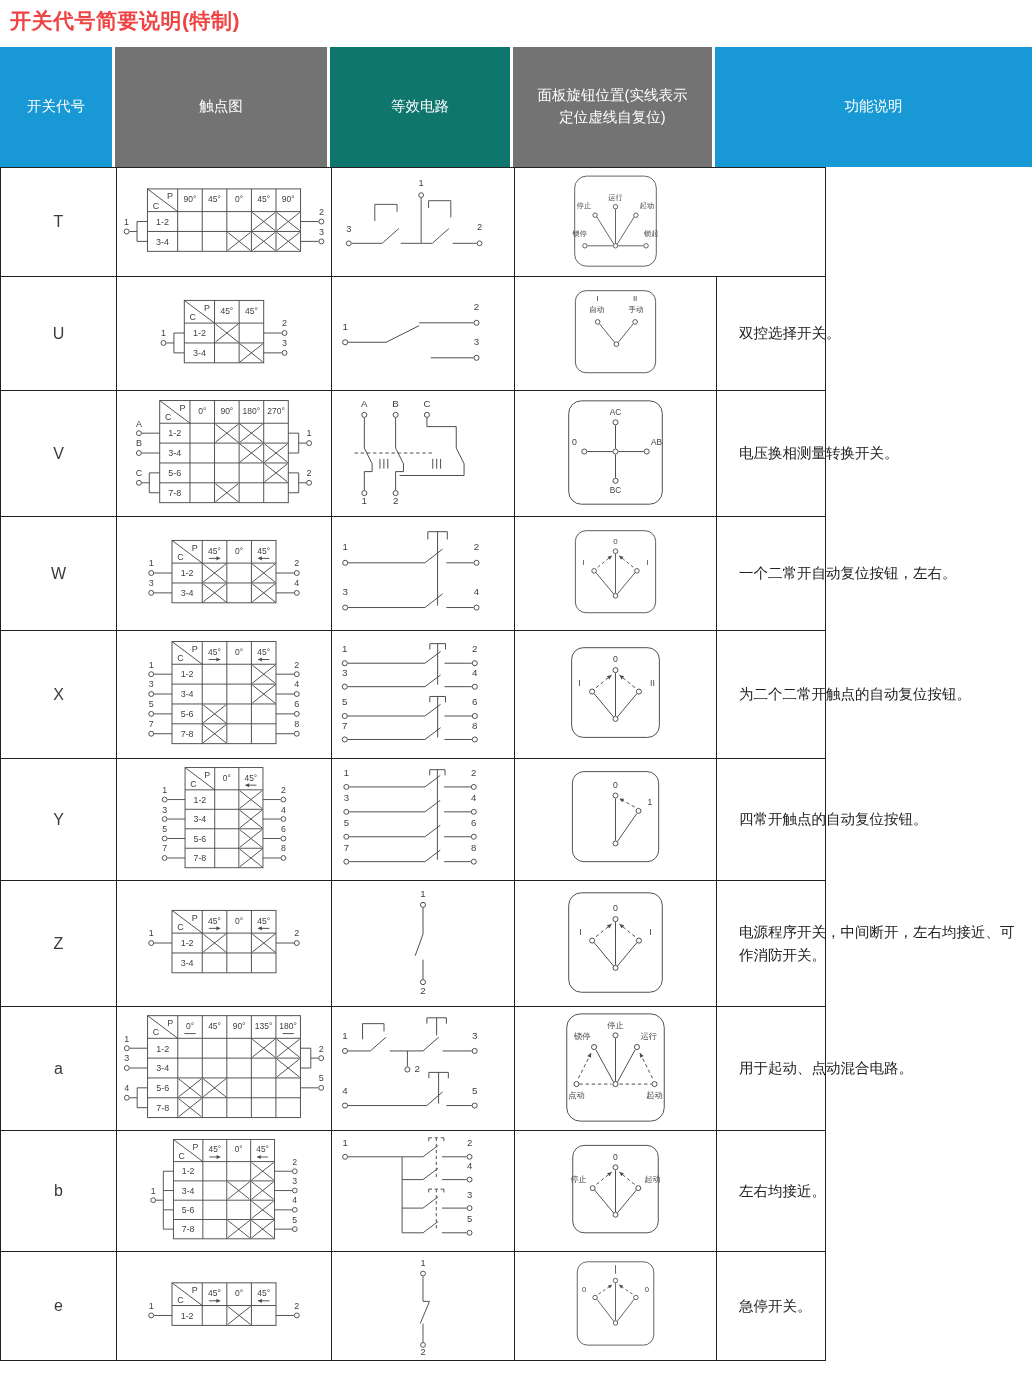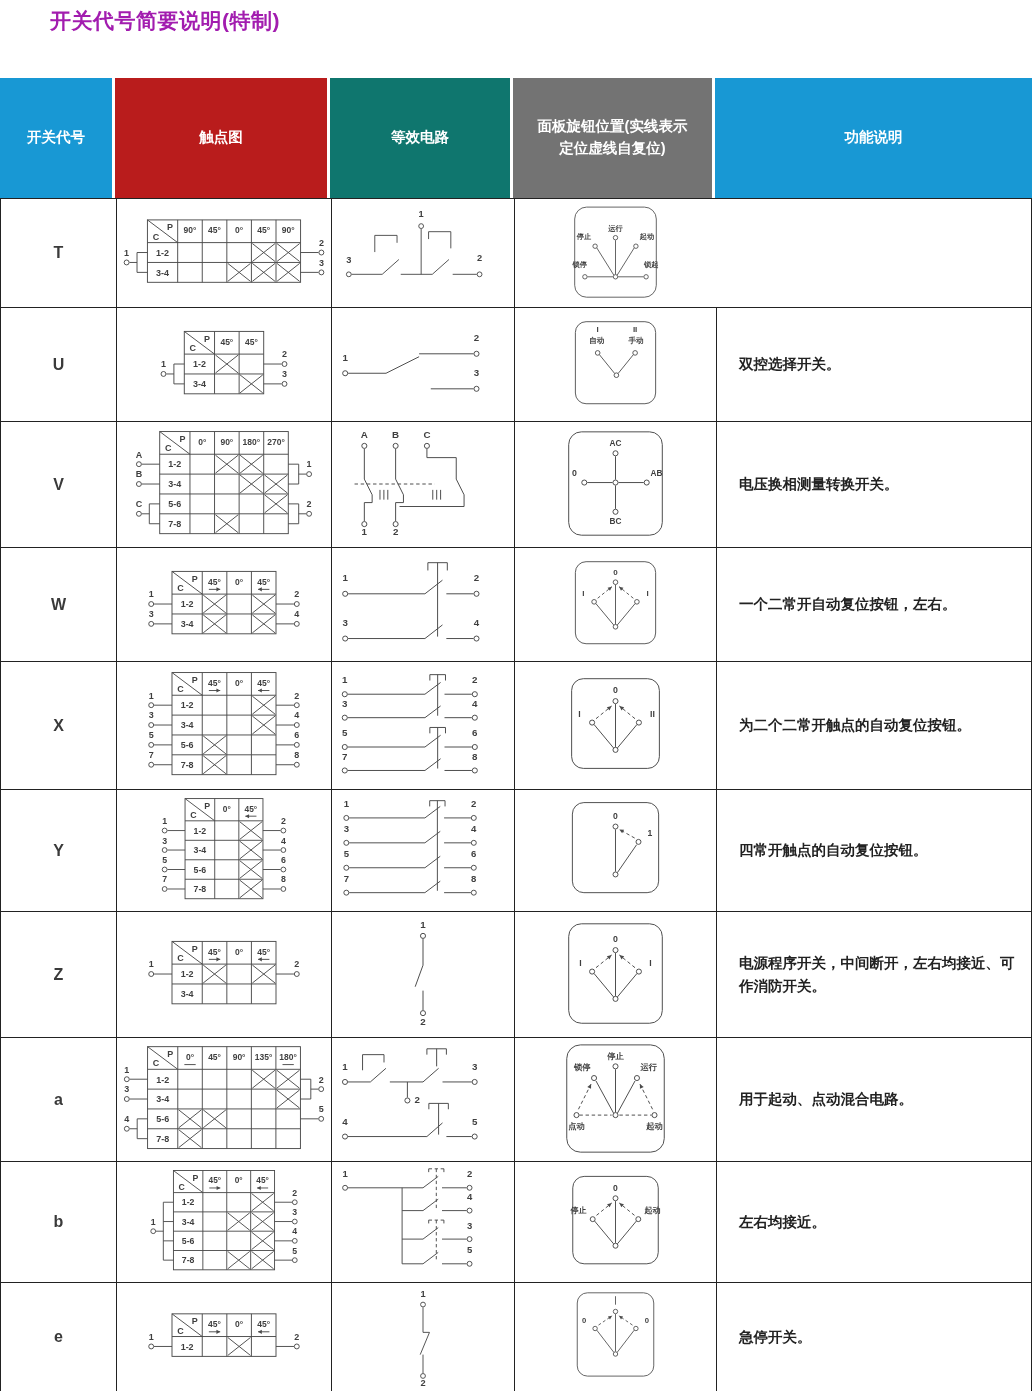--- a/index.html
+++ b/index.html
@@ -10,21 +10,21 @@
     font-family:"Liberation Sans","DejaVu Sans",sans-serif;
     overflow:hidden;
   }
   .title{
     margin:0;
     padding:7px 0 0 10px;
     font-size:21px;
     font-weight:bold;
     letter-spacing:0.5px;
   }
-  .table{position:absolute;left:0;top:78px;width:1032px;font-weight:bold;}
+  .table{position:absolute;left:0;top:47px;width:826px;}
   .grid{display:grid;grid-template-columns:115px 215px 183px 202px 317px;}
   .thead{height:120px;}
   .hcell{
     color:#fff;font-size:14.5px;
     display:flex;align-items:center;justify-content:center;text-align:center;
     border-right:3px solid #fff;
     white-space:pre-line;line-height:1.5;
     box-sizing:border-box;
   }
   .hcell:last-child{border-right:none;}
@@ -43,25 +43,25 @@
   .diag svg{width:100%;height:100%;display:block;}
   svg text{
     font-family:"Liberation Sans","DejaVu Sans",sans-serif;
     fill:#3f3f3f;
   }
 </style>
 </head>
 <body>
 
 <div class="page">
-  <h1 class="title" id="title" style="color: #a21caf; margin-left: 40px;">开关代号简要说明(特制)</h1>
+  <h1 class="title" id="title" style="color: #ef4444;">开关代号简要说明(特制)</h1>
   <div class="table">
     <div class="grid thead" id="thead">
       <div class="hcell" style="background: rgb(24, 152, 212);">开关代号</div>
-      <div class="hcell" style="background: #b91c1c;">触点图</div>
+      <div class="hcell" style="background: #737373;">触点图</div>
       <div class="hcell" style="background: #0f766e; text-align: right;">等效电路</div>
       <div class="hcell" style="background: #737373;">面板旋钮位置(实线表示
 定位虚线自复位)</div>
       <div class="hcell" style="background: rgb(24, 152, 212);">功能说明</div>
     </div>
     <div class="tbody" id="tbody">
         <div class="grid brow" style="height: 108px;">
           <div class="bcell code-cell">T</div>
           <div class="bcell diag">
             <svg preserveAspectRatio="xMidYMid meet" viewBox="0 0 220 82">

